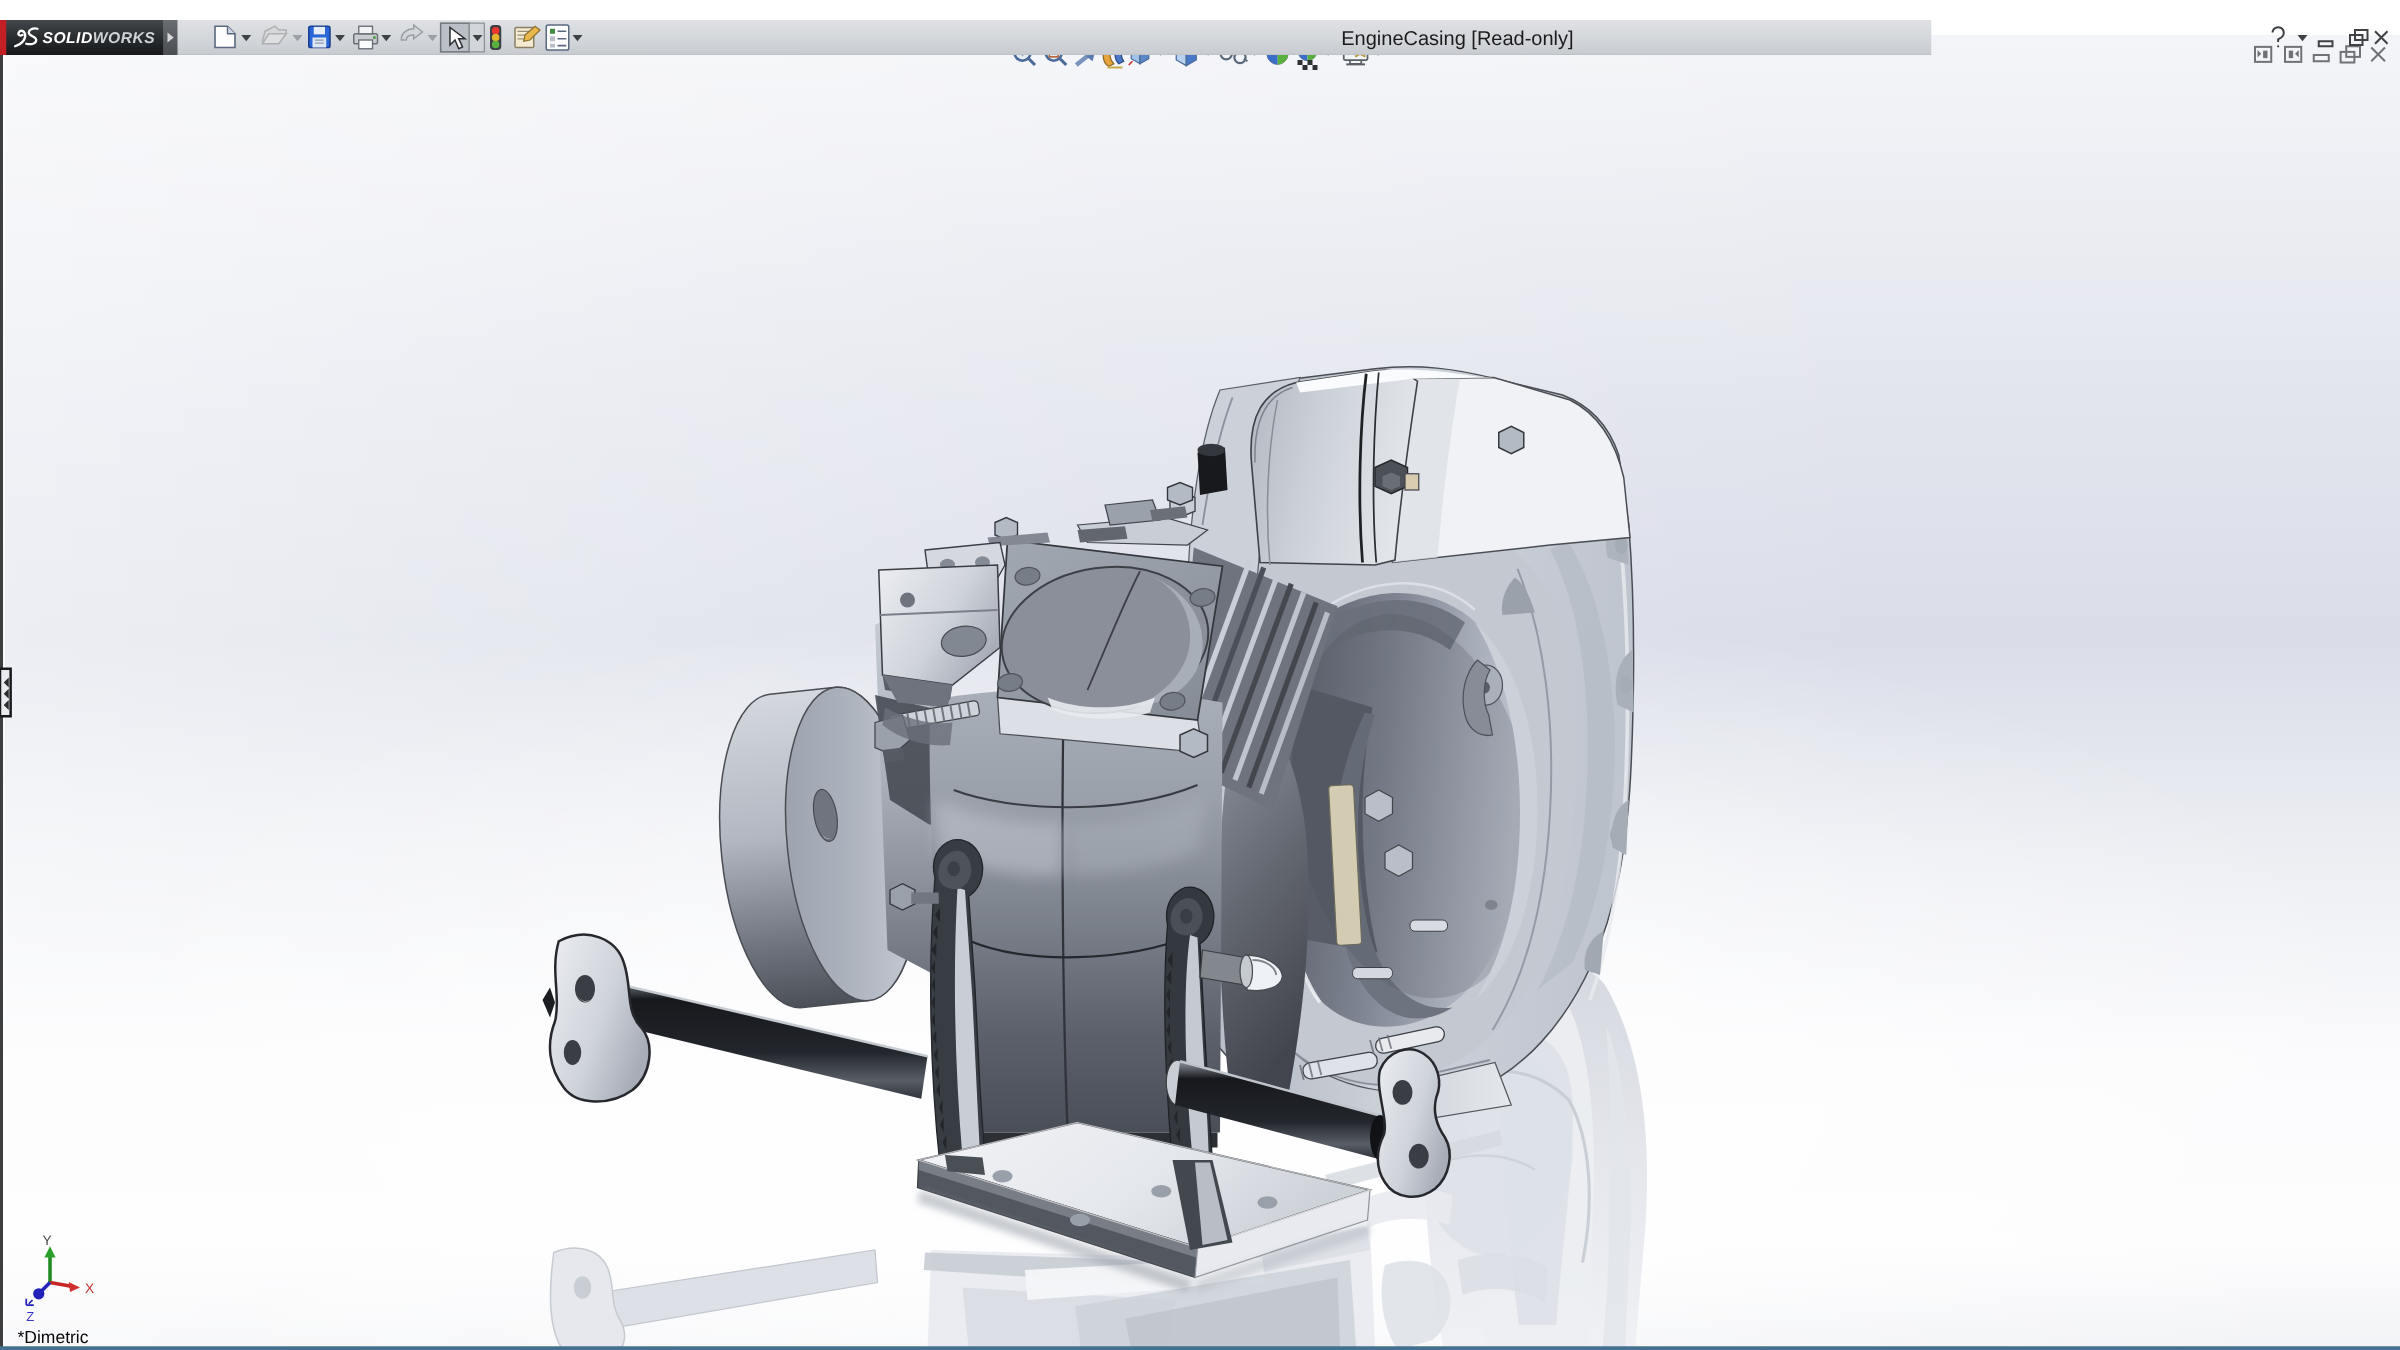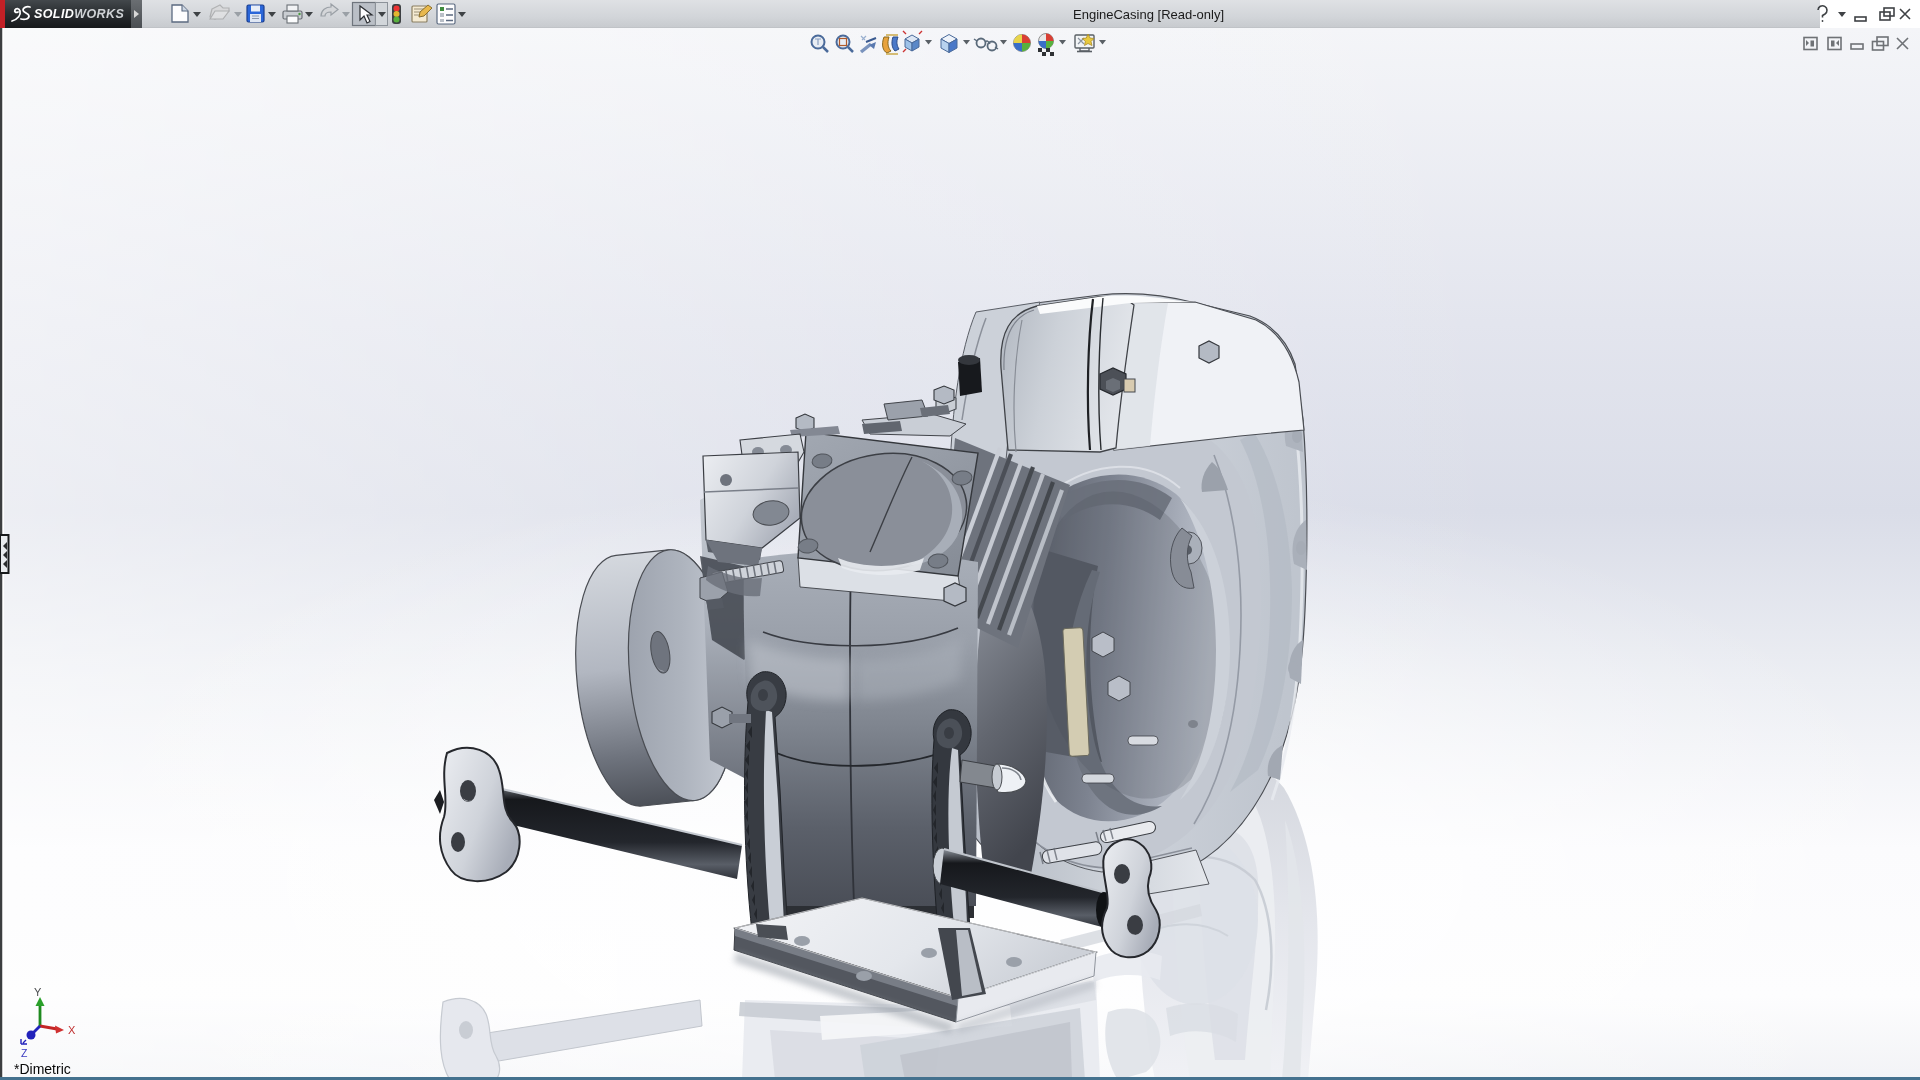--- a/index.html
+++ b/index.html
@@ -1,31 +1,31 @@
 <!DOCTYPE html>
 <html><head>
 <meta charset="utf-8">
 <style>
   html,body{margin:0;padding:0;width:1920px;height:1080px;overflow:hidden;background:#fff;
     font-family:"Liberation Sans", sans-serif;}
   #stage{position:relative;width:1920px;height:1080px;}
   
-  #titlebar{position:absolute;left:0;top:0;width:1820px;height:28px;
+  #titlebar{position:absolute;left:0;top:16px;width:1545px;height:28px;
     background:linear-gradient(#dfe1e4,#d2d5d9 60%,#c8cbcf 96%,#b9bcc0);z-index:10;}
   #logoblock{position:absolute;left:0;top:0;width:131px;height:28px;
     background:linear-gradient(#43484c,#2b2f32 45%,#17191b);}
   #redstripe{position:absolute;left:0;top:0;width:5px;height:28px;background:#c32026;}
   #logotext{position:absolute;left:34px;top:7px;color:#fff;font-size:12.5px;font-style:italic;
     font-weight:bold;letter-spacing:0.4px;}
   #logotext .w{color:#cfd2d5;}
   #flyout{position:absolute;left:131px;top:0;width:11px;height:28px;
     background:linear-gradient(#6a6e72,#4a4e52);}
   #flyout:after{content:"";position:absolute;left:3px;top:10px;border-left:5px solid #d8d8d8;
     border-top:4px solid transparent;border-bottom:4px solid transparent;}
-  #wintitle{position:absolute;left:1073px;top:7px;font-size:13px;color:#1b1b1b;}
+  #wintitle{position:absolute;left:1073px;top:7px;font-size:16px;color:#1b1b1b;}
   
   #vp{position:absolute;left:0;top:0;width:1920px;height:1080px;}
 </style>
 </head>
 <body>
 <div id="stage">
   <svg id="vp" width="1920" height="1080" viewBox="0 0 1920 1080" xmlns="http://www.w3.org/2000/svg">
     <defs>
       <linearGradient id="bg" x1="0" y1="28" x2="0" y2="1080" gradientUnits="userSpaceOnUse">
         <stop offset="0" stop-color="#f4f5f8"></stop>

